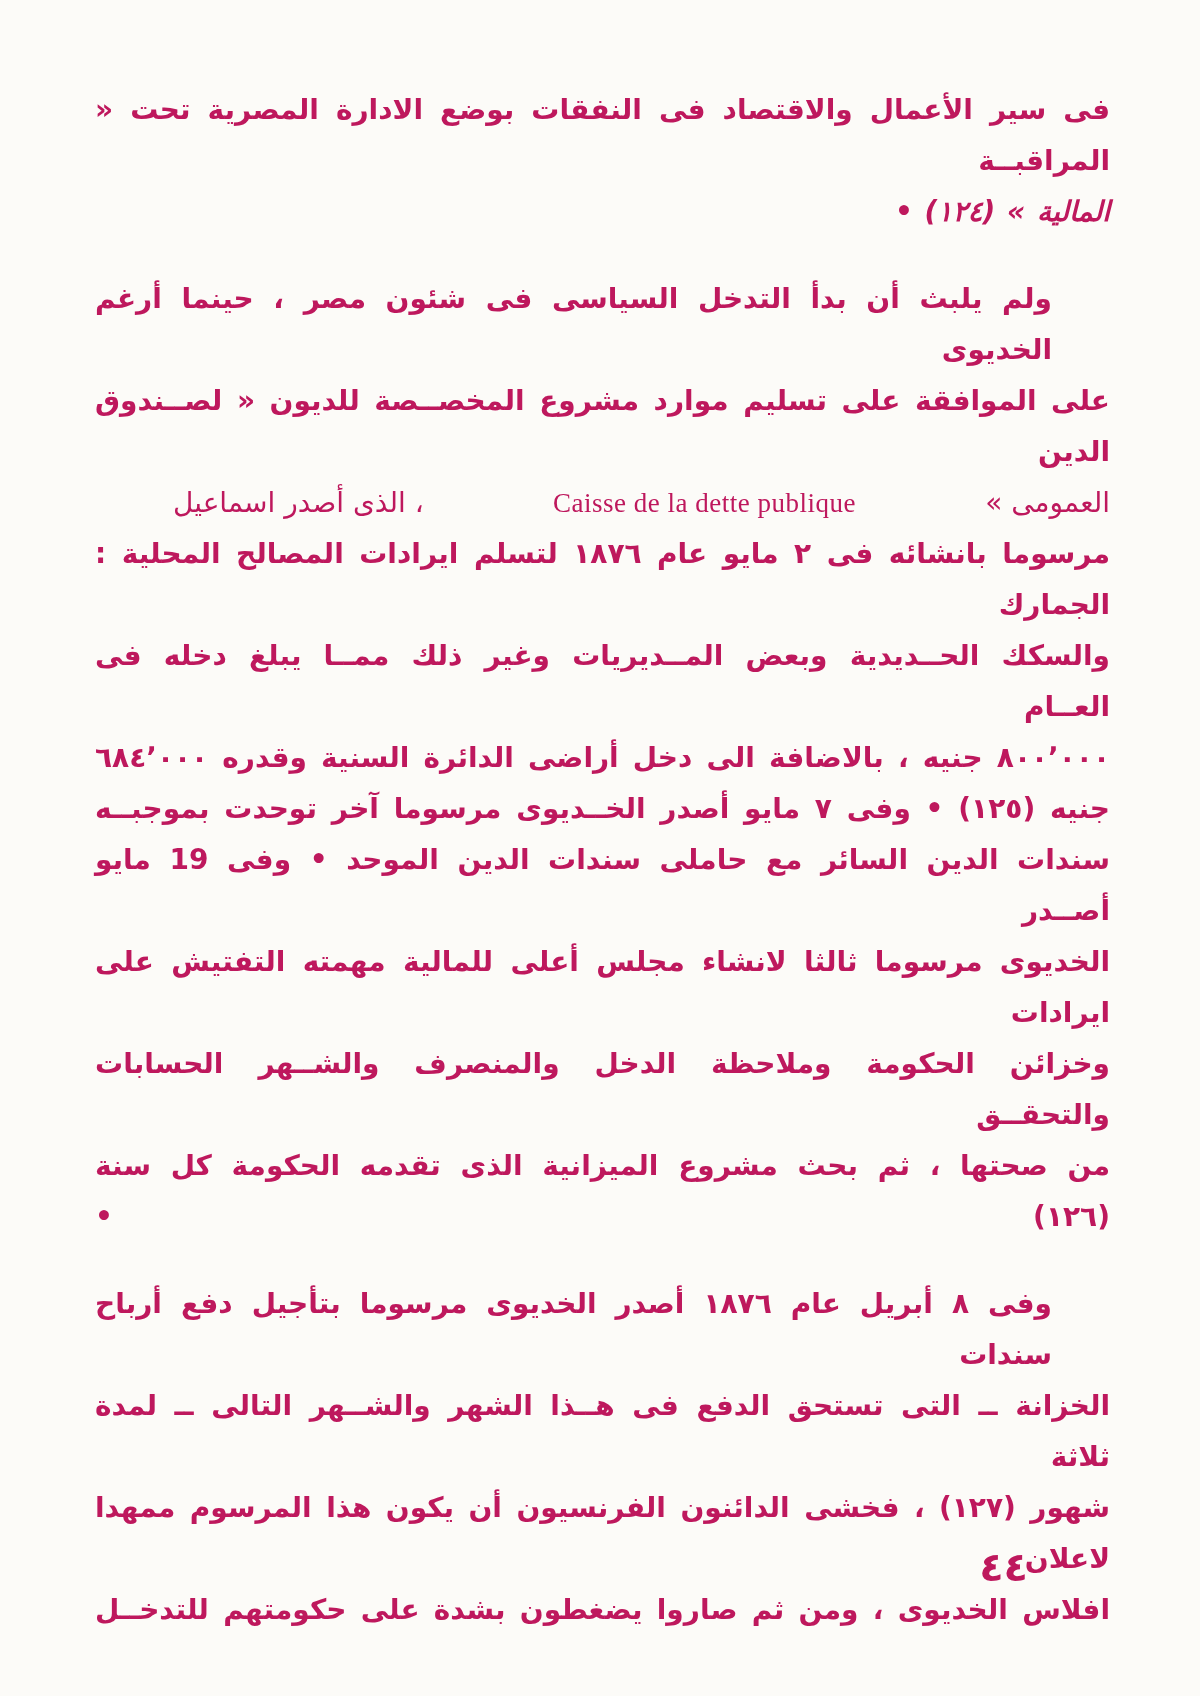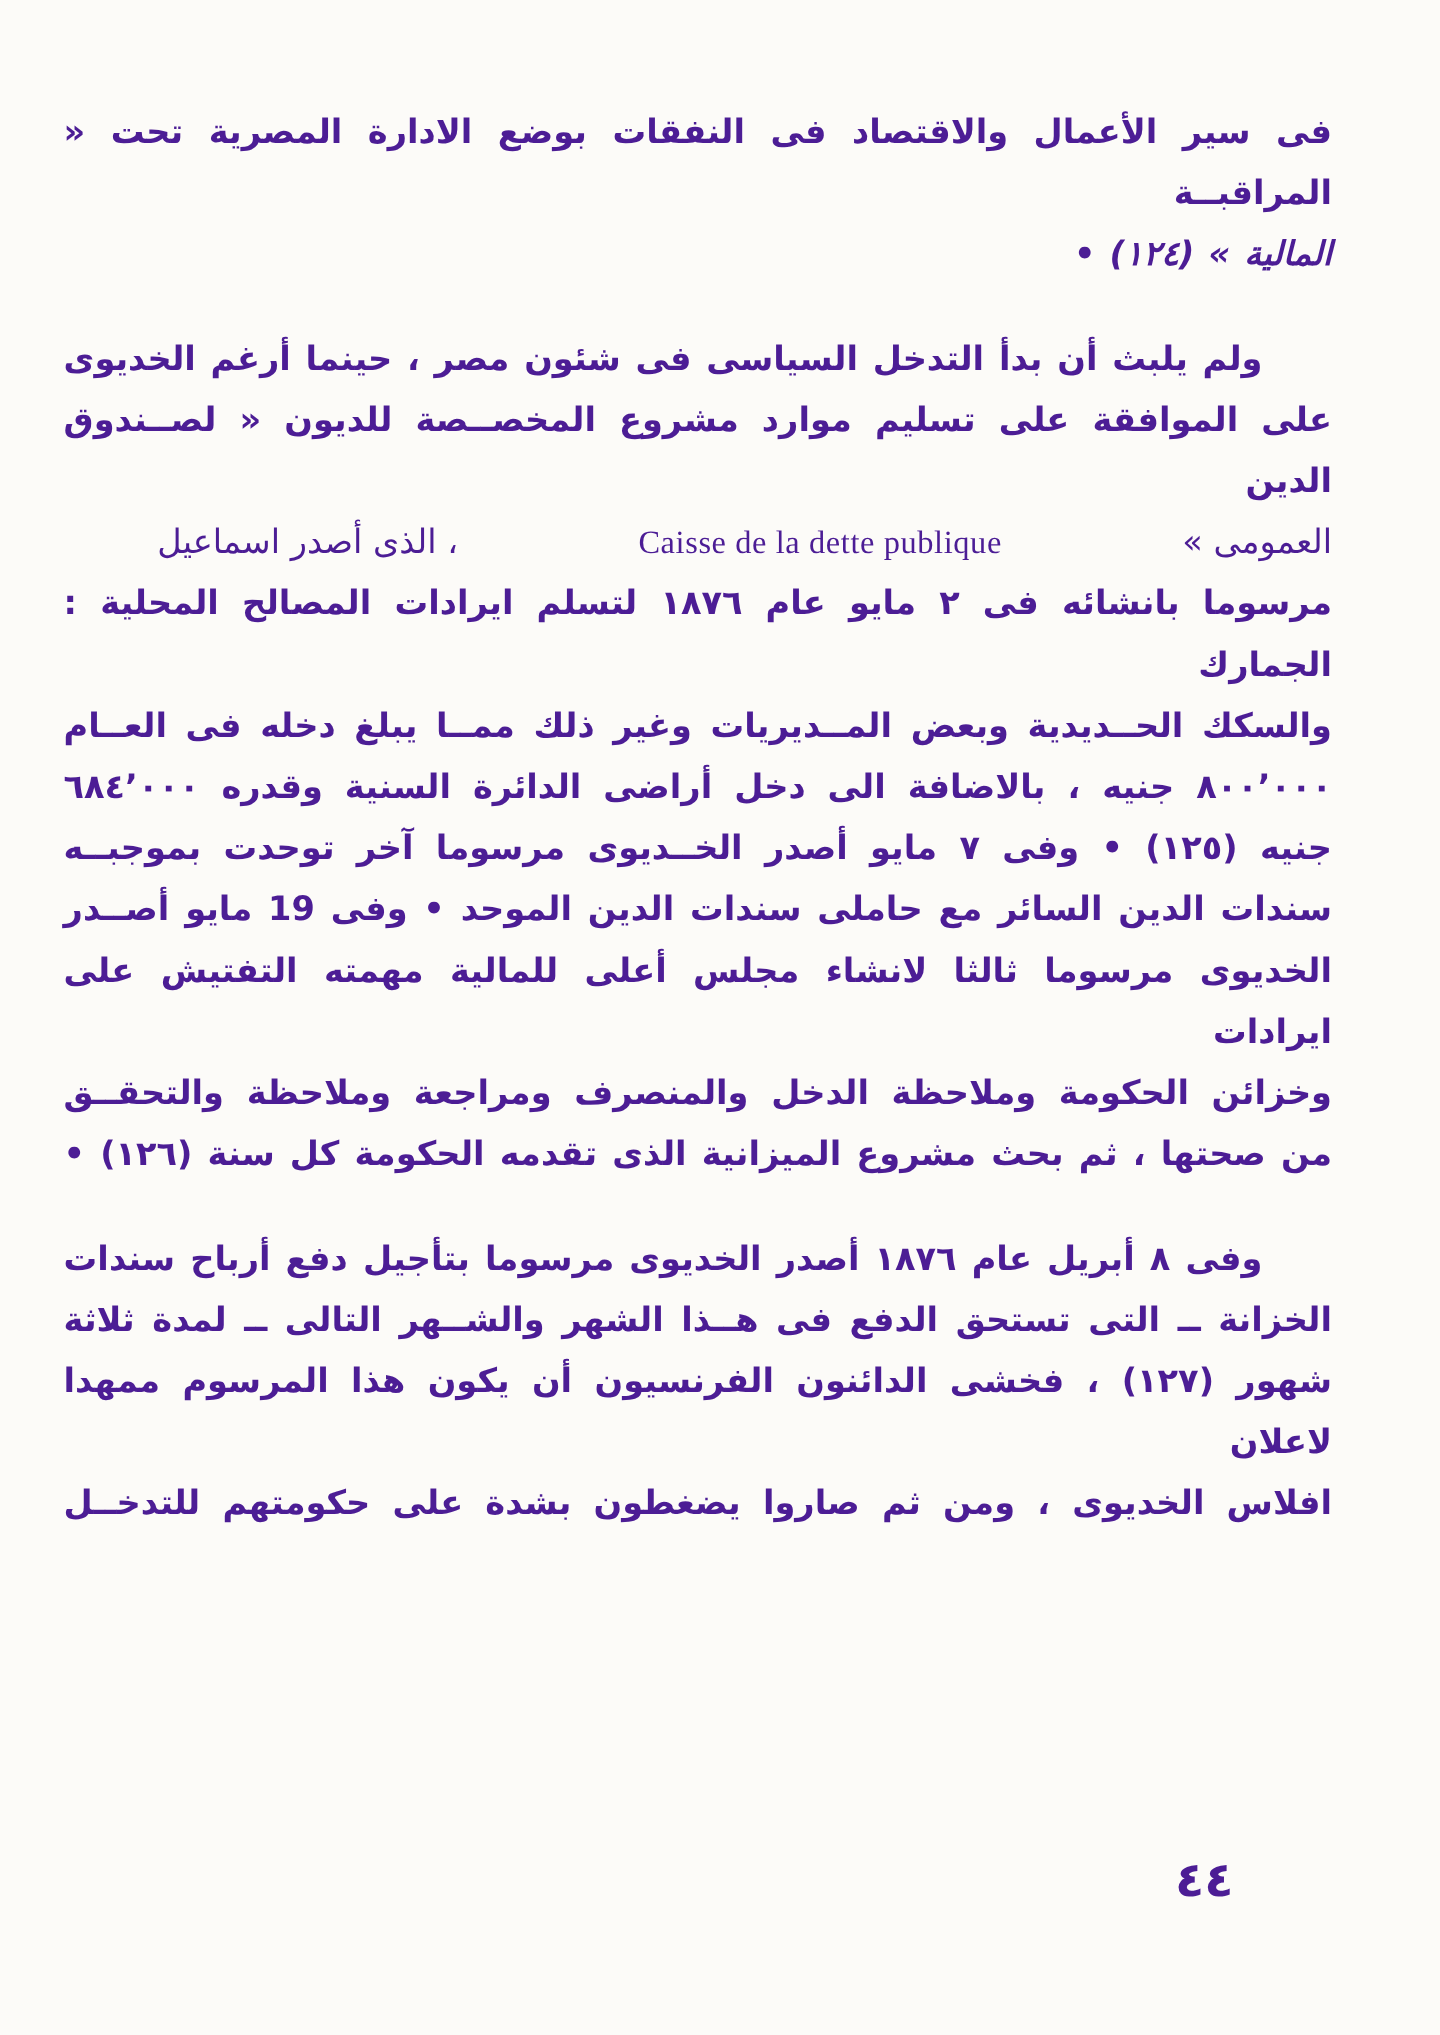--- a/index.html
+++ b/index.html
@@ -1,22 +1,22 @@
 <!DOCTYPE html>
 <html lang="ar"><head>
 <meta charset="utf-8">
 <style>
   html,body{margin:0;padding:0;background:#fbfaf6;}
   .page{
     position:relative;
     width:1200px;height:1696px;
     background:#fcfbf8;
     box-sizing:border-box;
-    padding:84px 90px 0 53px;
-    color:#4c1d95;
+    padding:84px 90px 0 95px;
+    color:#be185d;
     font-family:"DejaVu Sans",sans-serif;
     overflow:hidden;
   }
   .main{direction:rtl;}
   .para{margin:0 0 36px 0;}
   .para:last-child{margin-bottom:0;}
   .ar-line{
     font-size:28px;font-weight:700;line-height:51px;
     text-align:justify;text-align-last:justify;
     word-spacing:2px;white-space:normal;
@@ -56,21 +56,21 @@
         <span class="ar">العمومى »</span>
         <span class="caisse-latin">Caisse de la dette publique</span>
         <span class="ar">، الذى أصدر اسماعيل</span>
       </div>
       <div class="ar-line">مرسوما بانشائه فى ٢ مايو عام ١٨٧٦ لتسلم ايرادات المصالح المحلية : الجمارك</div>
       <div class="ar-line">والسكك الحــديدية وبعض المــديريات وغير ذلك ممــا يبلغ دخله فى العــام</div>
       <div class="ar-line">٨٠٠٬٠٠٠ جنيه ، بالاضافة الى دخل أراضى الدائرة السنية وقدره ٦٨٤٬٠٠٠</div>
       <div class="ar-line">جنيه (١٢٥) • وفى ٧ مايو أصدر الخــديوى مرسوما آخر توحدت بموجبــه</div>
       <div class="ar-line">سندات الدين السائر مع حاملى سندات الدين الموحد • وفى 19 مايو أصــدر</div>
       <div class="ar-line">الخديوى مرسوما ثالثا لانشاء مجلس أعلى للمالية مهمته التفتيش على ايرادات</div>
-      <div class="ar-line">وخزائن الحكومة وملاحظة الدخل والمنصرف ومراجعة وملاحظة والتحقــق</div>
+      <div class="ar-line">وخزائن الحكومة وملاحظة الدخل والمنصرف والشــهر الحسابات والتحقــق</div>
       <div class="ar-line">من صحتها ، ثم بحث مشروع الميزانية الذى تقدمه الحكومة كل سنة (١٢٦) •</div>
     </div>
 
     <div class="para">
       <div class="ar-line indent">وفى ٨ أبريل عام ١٨٧٦ أصدر الخديوى مرسوما بتأجيل دفع أرباح سندات</div>
       <div class="ar-line">الخزانة ــ التى تستحق الدفع فى هــذا الشهر والشــهر التالى ــ لمدة ثلاثة</div>
       <div class="ar-line">شهور (١٢٧) ، فخشى الدائنون الفرنسيون أن يكون هذا المرسوم ممهدا لاعلان</div>
       <div class="ar-line">افلاس الخديوى ، ومن ثم صاروا يضغطون بشدة على حكومتهم للتدخــل</div>
 
     </div>

